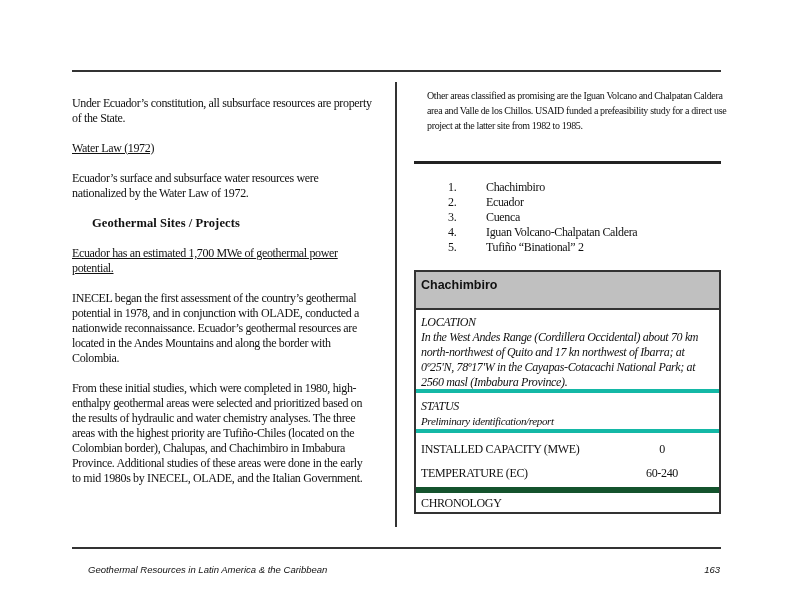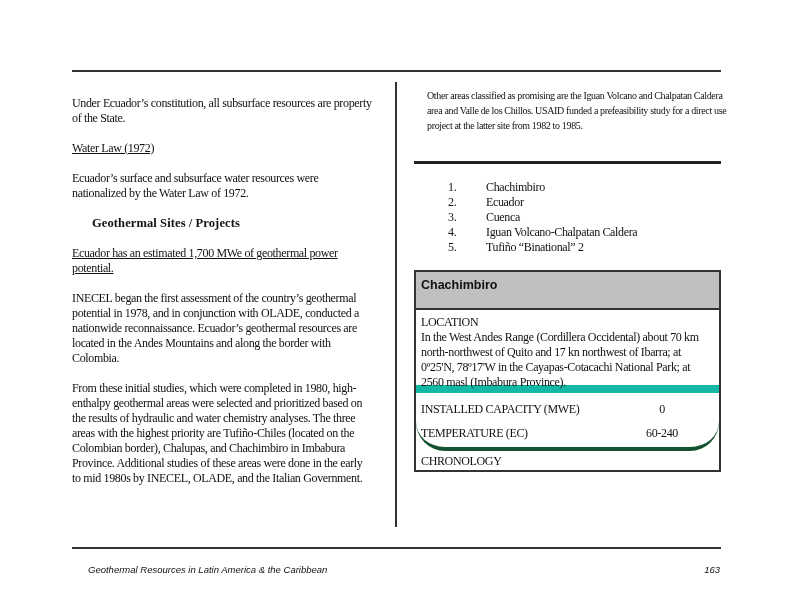--- a/index.html
+++ b/index.html
@@ -18,25 +18,25 @@
   .col-right { position: absolute; left: 427px; top: 88px; width: 306px; font-size: 10px; line-height: 15px; letter-spacing: -0.35px; }
   .rule-right { position: absolute; left: 414px; top: 161px; width: 307px; height: 3px; background: #222; }
 
   .site-list { position: absolute; left: 448px; top: 180px; font-size: 12px; line-height: 15px; letter-spacing: -0.35px; list-style: none; }
   .site-list li { display: flex; }
   .site-list .num { width: 38px; }
 
   .site-table { position: absolute; left: 414px; top: 270px; width: 307px; border: 2px solid #333; font-size: 12px; line-height: 15px; letter-spacing: -0.35px; }
   .site-table .hdr { background: #c0c0c0; height: 38px; padding: 6px 5px; border-bottom: 2px solid #333;
     font-family: "Liberation Sans", "DejaVu Sans", sans-serif; font-weight: bold; font-size: 12.5px; letter-spacing: 0; }
-  .site-table .sec { padding: 5px 5px 2px 5px; border-bottom: 8px solid #14b8a6; }
+  .site-table .sec { padding: 5px 5px 2px 5px; border-bottom: 4px solid #14b8a6; font-style: italic; }
   .site-table .loc { height: 83px; }
   .site-table .status { height: 40px; padding-top: 6px; }
   .site-table .status .val { font-size: 11px; }
-  .site-table .metrics { padding: 5px 5px 2px 5px; border-bottom: 4px solid #14532d; border-radius: 31px; }
+  .site-table .metrics { padding: 5px 5px 2px 5px; border-bottom: 6px solid #14532d; }
   .site-table .mrow { display: flex; height: 23.5px; align-items: center; }
   .site-table .mrow .k { flex: 1; }
   .site-table .mrow .v { width: 80px; text-align: center; margin-right: 12px; }
   .site-table .chron { height: 19px; padding: 3px 5px; }
 
   .footer-left { position: absolute; left: 88px; top: 564px; font-family: "Liberation Sans", "DejaVu Sans", sans-serif; font-style: italic; font-size: 9.5px; color: #111; }
   .footer-right { position: absolute; right: 72px; top: 564px; font-family: "Liberation Sans", "DejaVu Sans", sans-serif; font-style: italic; font-size: 9.5px; color: #111; margin-left: 48px; }
 </style>
 </head>
 <body>
@@ -81,20 +81,24 @@
       <span>Tufiño “Binational” 2</span>
     </li>
 </ol>
 
 <div class="site-table">
   <div class="hdr">Chachimbiro</div>
   <div class="sec loc">
     <div>LOCATION</div>
     <div>In the West Andes Range (Cordillera Occidental) about 70 km north-northwest of Quito and 17 kn northwest of Ibarra; at 0º25'N, 78º17'W in the Cayapas-Cotacachi National Park; at 2560 masl (Imbabura Province).</div>
   </div>
+  <div class="sec status">
+    <div>STATUS</div>
+    <div class="val">Preliminary identification/report</div>
+  </div>
   <div class="metrics">
     <div class="mrow">
       <span class="k">INSTALLED CAPACITY (MWE)</span>
       <span class="v">0</span>
     </div>
     <div class="mrow">
       <span class="k">TEMPERATURE (ΕC)</span>
       <span class="v">60-240</span>
     </div>
   </div>

